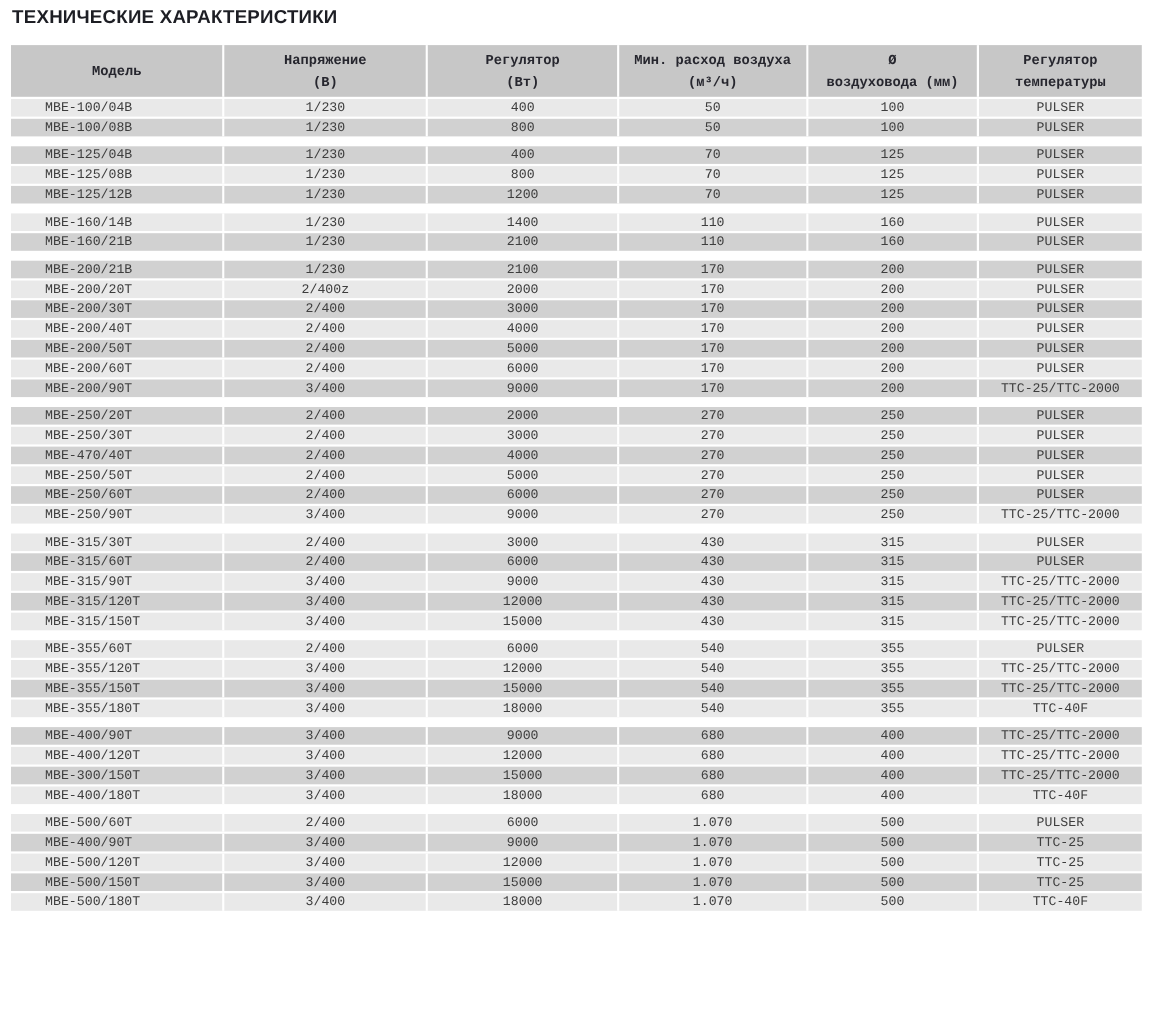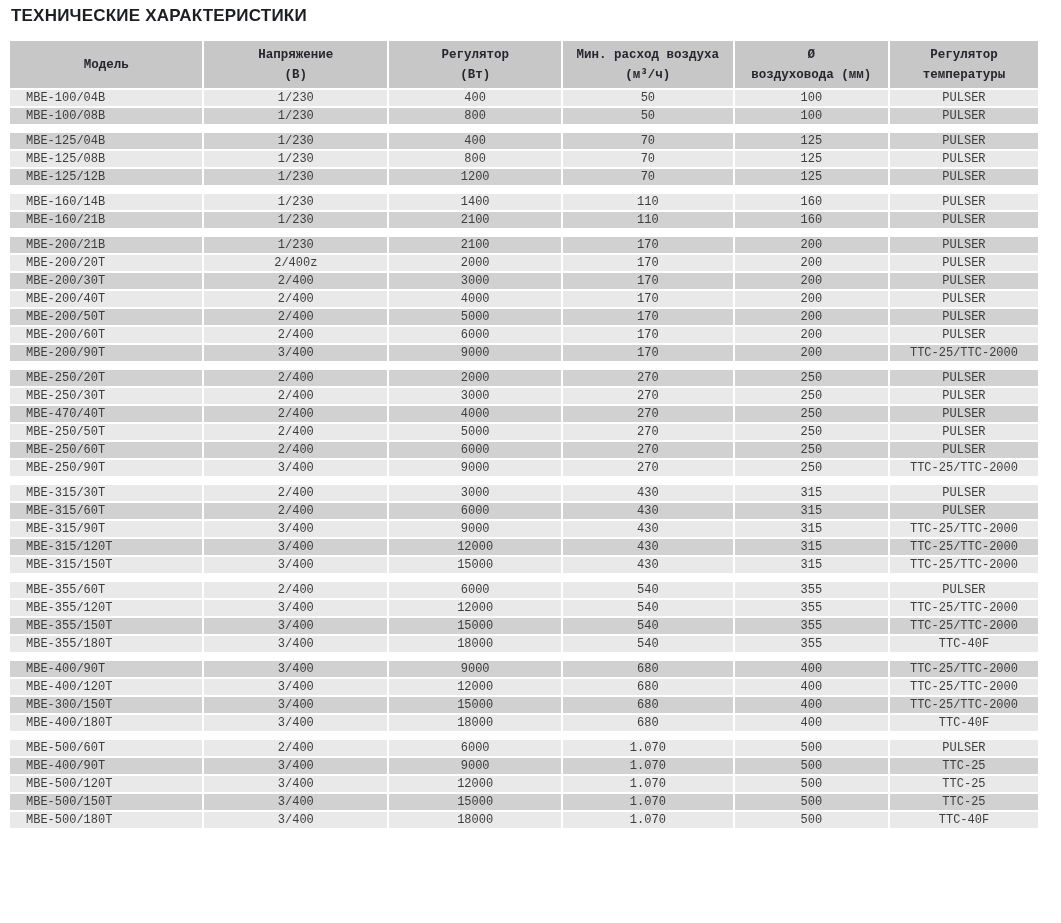--- a/index.html
+++ b/index.html
@@ -49,21 +49,21 @@
     text-align:center;
     height:16px;
     padding:0 4px;
     line-height:16px;
     white-space:nowrap;
     overflow:hidden;
   }
   tbody tr.row-light td{background:var(--row-light);}
   tbody tr.row-dark td{background:var(--row-dark);}
   tbody tr.data-row td:not(:last-child){border-right:2px solid #ffffff;}
-  tbody tr.data-row td:first-child{text-align:left;padding-left:16px;}
+  tbody tr.data-row td:first-child{text-align:left;padding-left:31px;}
   tbody tr.group-gap td{
     background:transparent;
     height:5px;
     padding:0;
     border:none;
   }
 </style>
 </head>
 <body>
 

